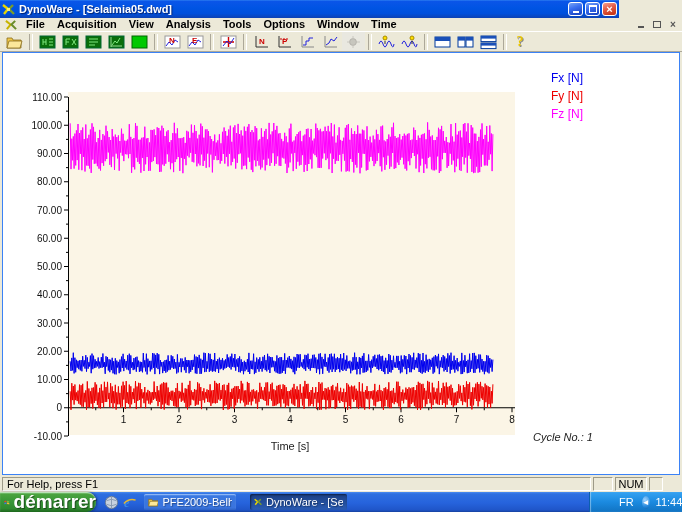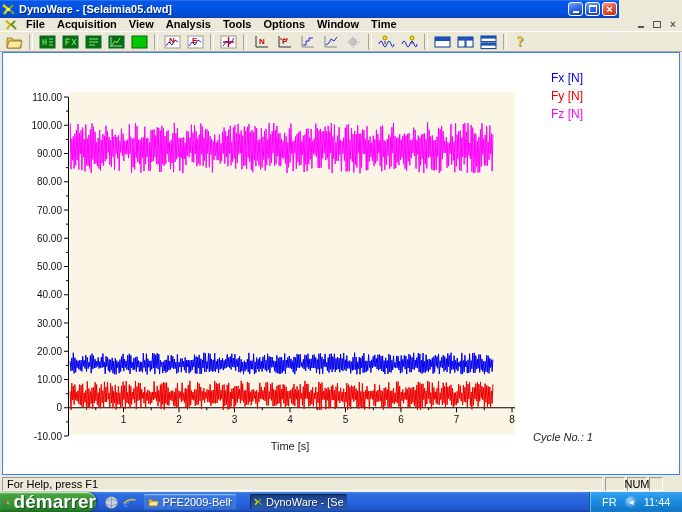--- a/index.html
+++ b/index.html
@@ -52,21 +52,21 @@
     font-size:11px;color:#222;}
   #cycle-no{position:absolute;left:533px;top:431px;font-size:11px;color:#222;white-space:nowrap;font-style:italic;}
 
   
   #statusbar{position:absolute;left:0;top:475px;width:682px;height:17px;background:#ECE9D8;
     display:flex;align-items:stretch;padding:2px 19px 1px 2px;box-sizing:border-box;font-size:11px;color:#000;}
   .sb-panel{border:1px solid;border-color:#9d9a88 #fff #fff #9d9a88;display:flex;align-items:center;
     box-sizing:border-box;margin-right:2px;}
   #sb-text{flex:1;padding-left:4px;}
   .sb-small{width:20px;}
-  #sb-num{width:20px;justify-content:center;}
+  #sb-num{width:32px;justify-content:center;}
   .sb-end{width:14px;margin-right:0;}
 
   
   #taskbar{position:absolute;left:0;top:492px;width:682px;height:20px;
     background:linear-gradient(180deg,#4a8cf0 0%,#2e6fe0 10%,#2663dc 55%,#1f55c8 90%,#16419e 100%);
     display:flex;align-items:center;}
   #start-btn{height:20px;width:96px;border-radius:0 9px 9px 0;display:flex;align-items:center;
     background:linear-gradient(180deg,#8ed18a 0%,#4aa33f 12%,#379537 50%,#2f8b2f 82%,#1e671e 100%);
     box-shadow:inset 0 1px 1px rgba(255,255,255,.5),1px 0 3px rgba(0,0,0,.4);padding-left:4px;box-sizing:border-box;}
   #start-label{color:#fff;font-size:19px;font-weight:bold;margin-left:4px;
@@ -78,21 +78,21 @@
   .task-btn .lbl{color:#fff;font-size:11px;margin-left:4px;white-space:nowrap;overflow:hidden;
     text-shadow:1px 1px 1px rgba(0,0,0,.35);}
   .task-btn.normal{width:92px;background:linear-gradient(180deg,#5795f2 0%,#3a77e0 15%,#3a74de 85%,#2f62c4 100%);
     box-shadow:inset 0 1px 1px rgba(255,255,255,.4);}
   .task-btn.active{width:97px;background:linear-gradient(180deg,#1b3f85 0%,#24509e 60%,#2a5bb4 100%);
     box-shadow:inset 1px 1px 2px rgba(0,0,0,.5);}
   #tray{position:absolute;right:0;top:0;height:20px;width:92px;
     background:linear-gradient(180deg,#35a2f2 0%,#1b8ae0 50%,#1173c2 100%);
     border-left:1px solid #0b5fae;box-shadow:inset 1px 0 1px rgba(255,255,255,.4);
     display:flex;align-items:center;color:#fff;font-size:11px;}
-  #tray-lang{margin-left:0;padding-left:12px;}
+  #tray-lang{margin-left:17px;padding-left:12px;}
   #tray-chevron{width:13px;height:13px;border-radius:50%;margin:0 4px 0 8px;
     background:radial-gradient(circle at 35% 30%,#9fd4ff,#2b8de0 60%,#0c5faa);
     display:flex;align-items:center;justify-content:center;color:#fff;font-size:8px;line-height:13px;}
   #tray-time{margin-left:2px;}
 </style>
 </head>
 <body>
 
 <div id="titlebar">
   <svg id="appicon" width="13" height="13" viewBox="0 0 13 13">

